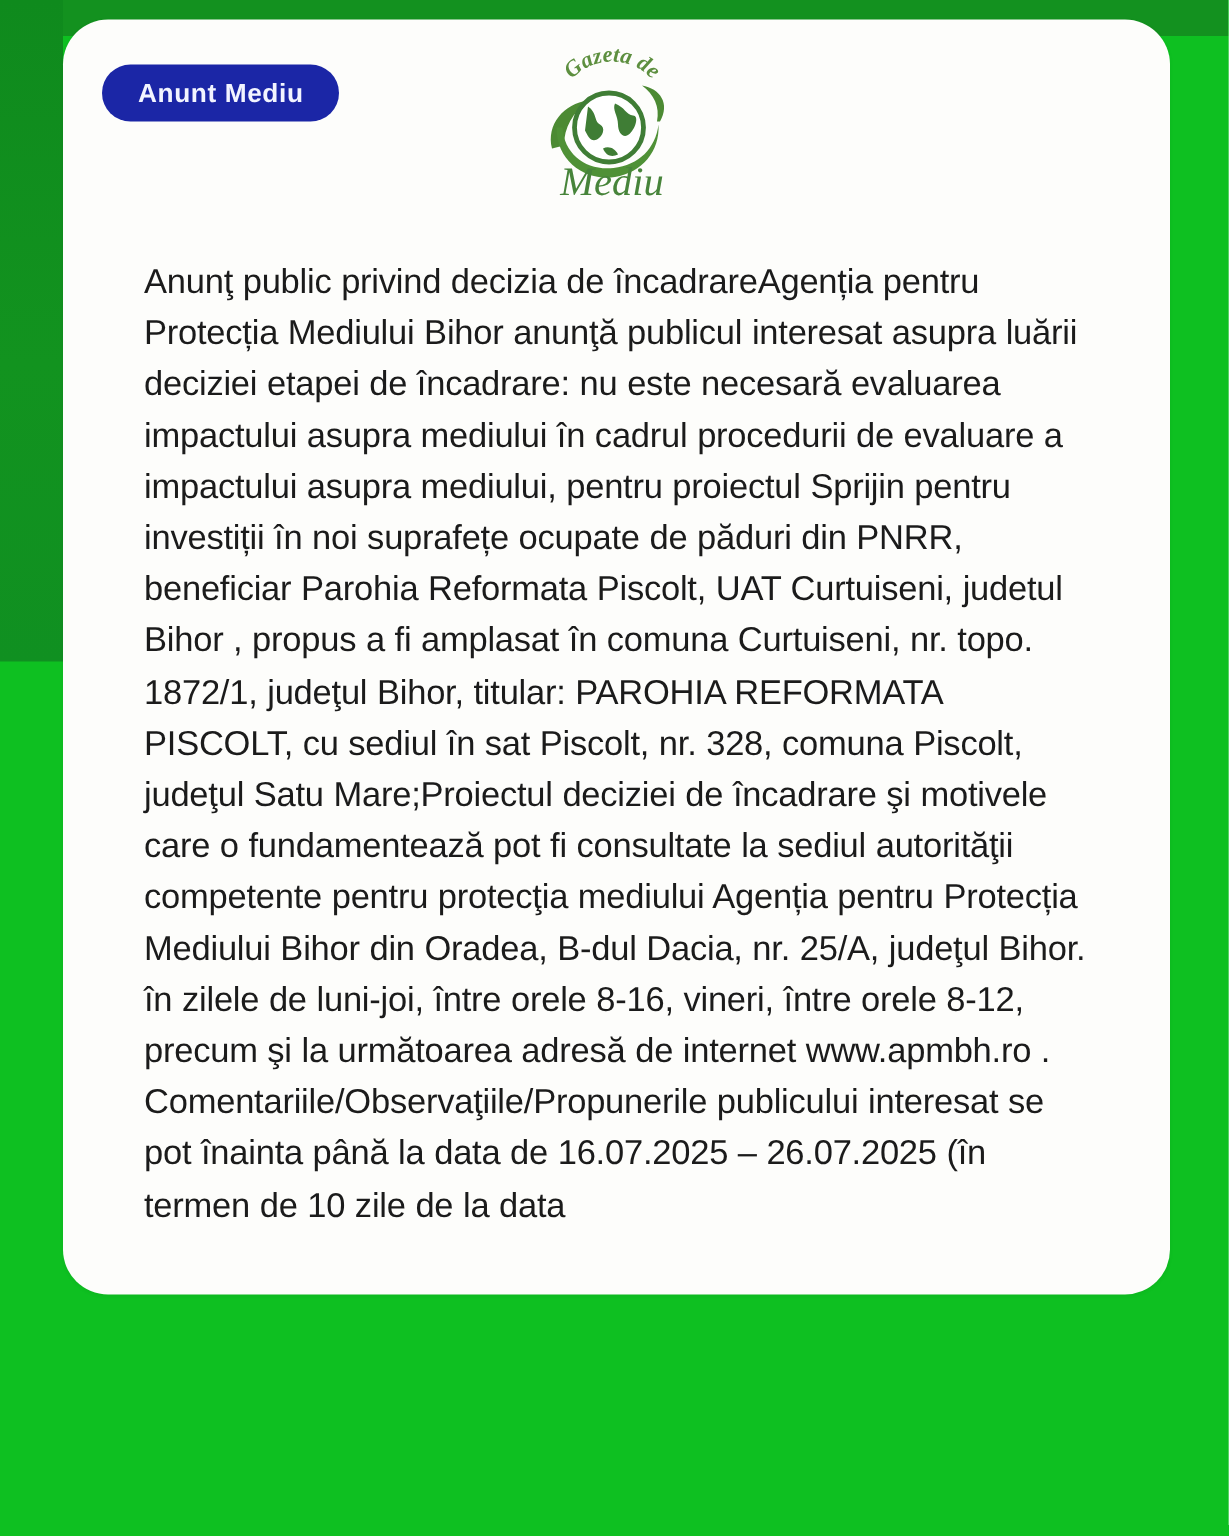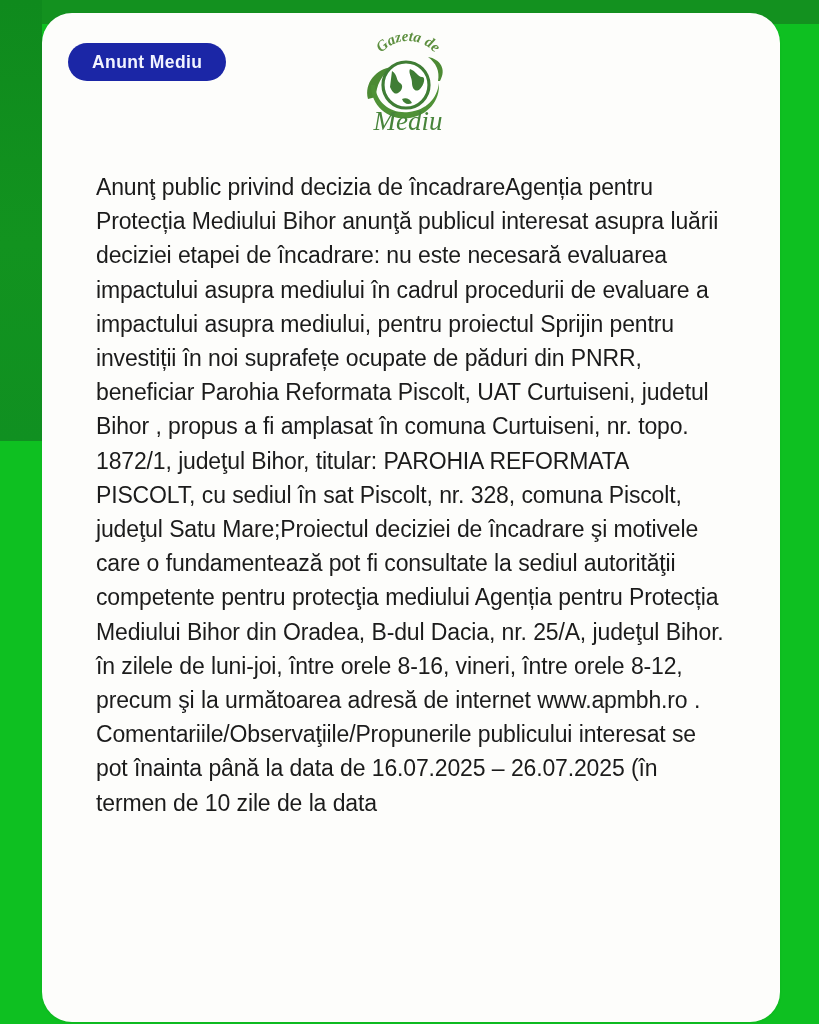--- a/index.html
+++ b/index.html
@@ -44,21 +44,21 @@
     height: 441px;
     background: linear-gradient(180deg, #0f8a1d 0%, #12931f 55%, #109021 100%);
   }
 
   
   .card {
     position: absolute;
     left: 42px;
     top: 13px;
     width: 738px;
-    height: 1009px;
+    height: 850px;
     background: #fdfdfb;
     border-radius: 30px;
     overflow: hidden;
     box-shadow: 0 1px 3px rgba(0,0,0,0.06);
   }
 
   
   .card-header {
     position: relative;
     height: 122px;

